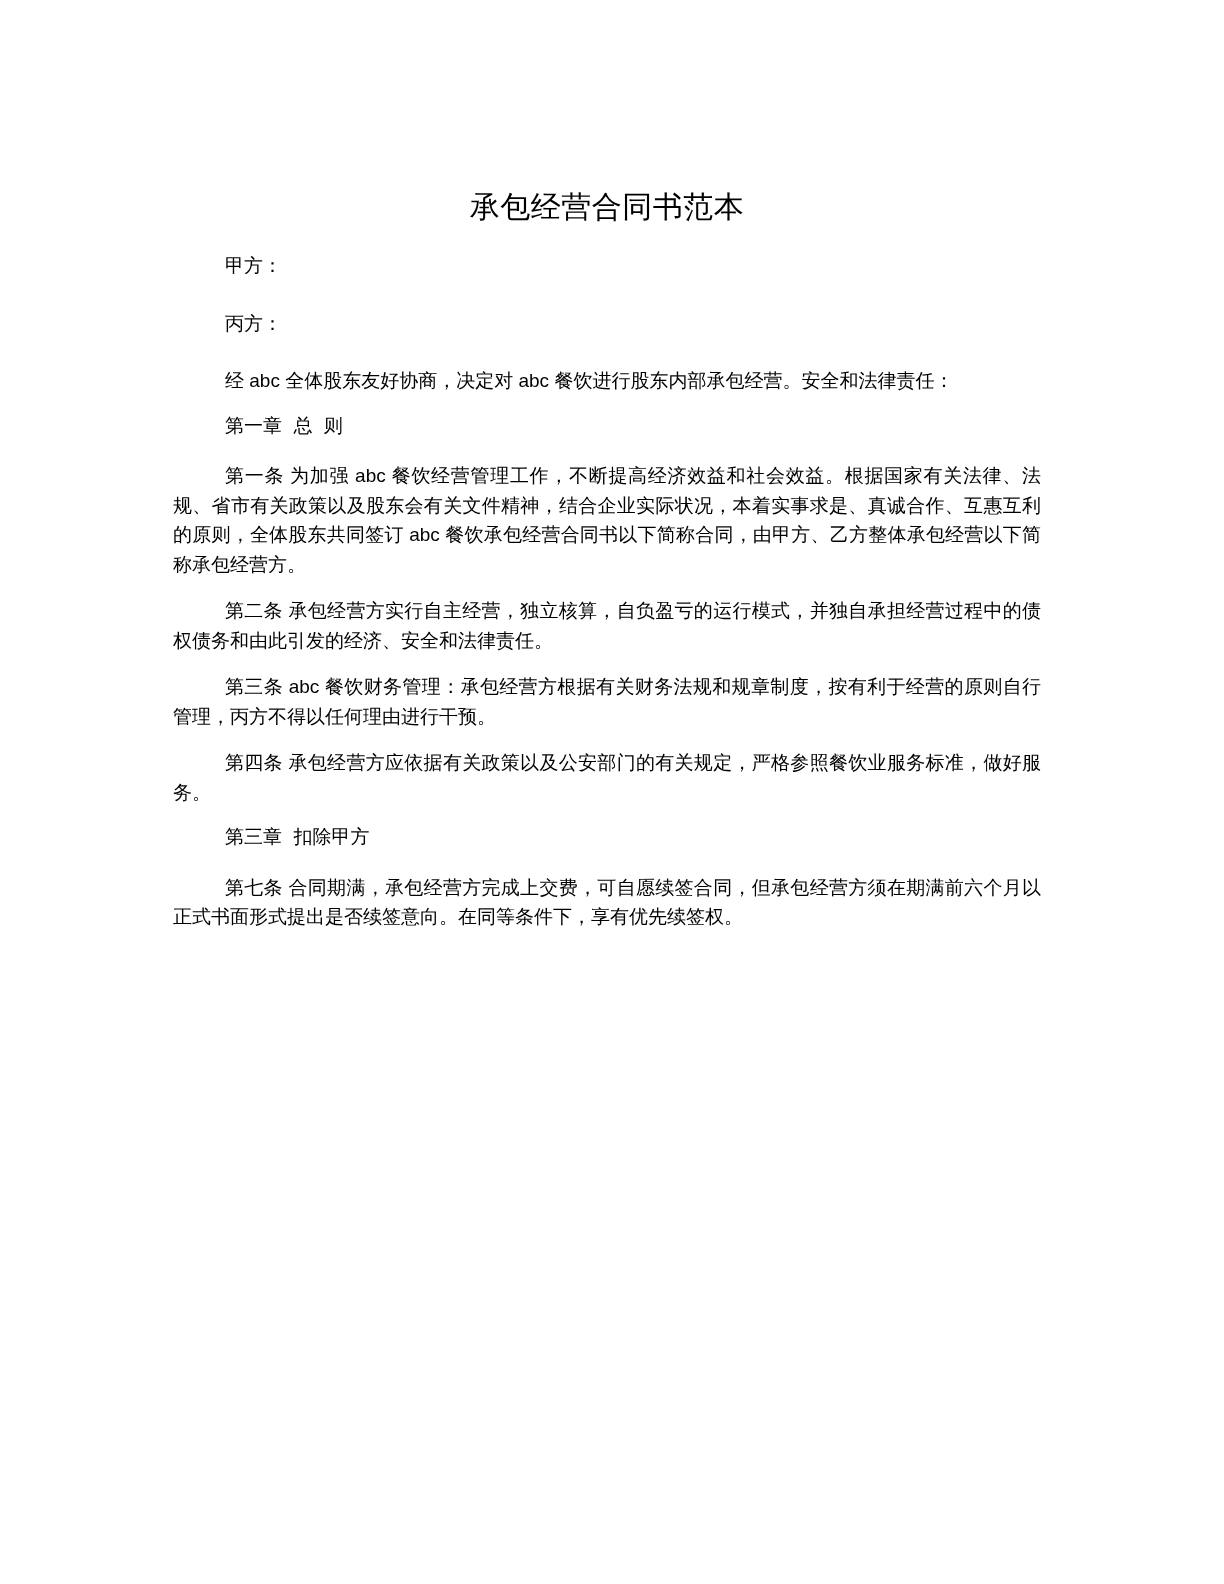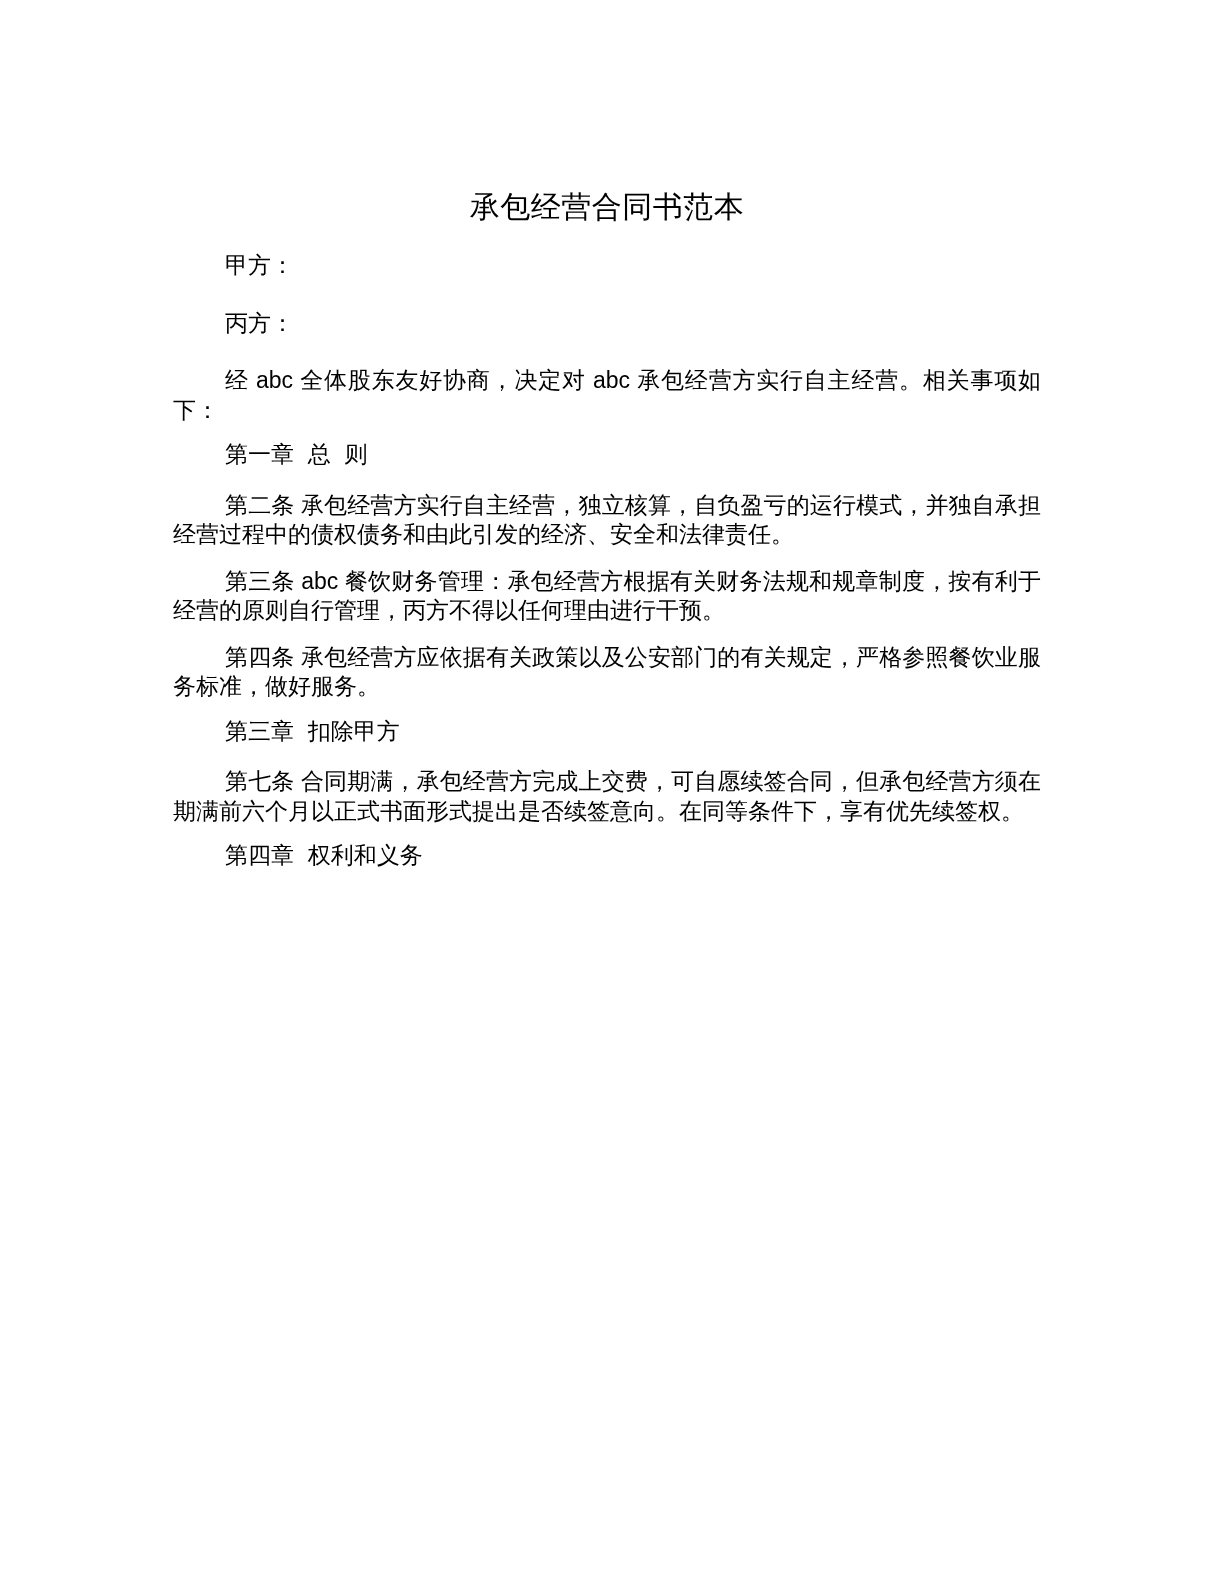--- a/index.html
+++ b/index.html
@@ -30,21 +30,21 @@
     font-size: 30px;
     line-height: 44px;
     text-align: center;
     font-weight: 400;
     letter-spacing: 0.5px;
     margin: 0 0 22px 0;
     white-space: pre;
   }
 
   .para {
-    font-size: 23px;
+    font-size: 19px;
     line-height: 29.5px;
     text-align: justify;
     text-justify: inter-ideograph;
     margin: 0 0 17px 0;
     text-indent: 52px;
     word-break: break-all;
   }
 
   .para.heading {
     text-indent: 52px;
@@ -64,27 +64,27 @@
 <body>
 
 <div class="page">
   <div class="doc-body">
 
     <h1 class="doc-title">承包经营合同书范本</h1>
 
     <p class="para party">甲方：</p>
     <p class="para party">丙方：</p>
 
-    <p class="para">经 abc 全体股东友好协商，决定对 abc 承包经营方实行自主经营。相关事项如下：</p>
+    <p class="para">经 abc 全体股东友好协商，决定对 abc 餐饮进行股东内部承包经营。安全和法律责任：</p>
 
     <p class="para heading">第一章 总 则</p>
+    <p class="para">第一条 为加强 abc 餐饮经营管理工作，不断提高经济效益和社会效益。根据国家有关法律、法规、省市有关政策以及股东会有关文件精神，结合企业实际状况，本着实事求是、真诚合作、互惠互利的原则，全体股东共同签订 abc 餐饮承包经营合同书以下简称合同，由甲方、乙方整体承包经营以下简称承包经营方。</p>
     <p class="para">第二条 承包经营方实行自主经营，独立核算，自负盈亏的运行模式，并独自承担经营过程中的债权债务和由此引发的经济、安全和法律责任。</p>
     <p class="para">第三条 abc 餐饮财务管理：承包经营方根据有关财务法规和规章制度，按有利于经营的原则自行管理，丙方不得以任何理由进行干预。</p>
     <p class="para">第四条 承包经营方应依据有关政策以及公安部门的有关规定，严格参照餐饮业服务标准，做好服务。</p>
 
 
     <p class="para heading">第三章 扣除甲方</p>
     <p class="para">第七条 合同期满，承包经营方完成上交费，可自愿续签合同，但承包经营方须在期满前六个月以正式书面形式提出是否续签意向。在同等条件下，享有优先续签权。</p>
 
-    <p class="para heading last">第四章 权利和义务</p>
 
   </div>
 </div>
 
 </body></html>

